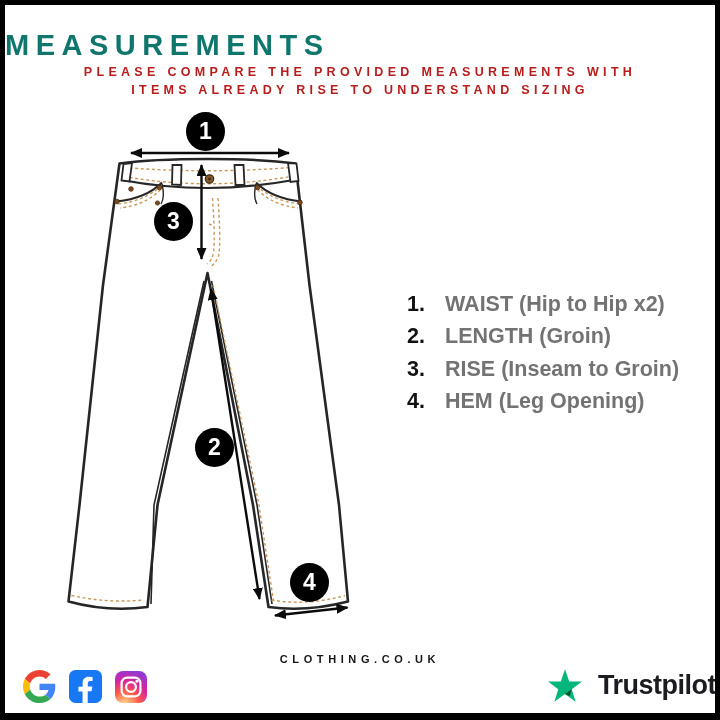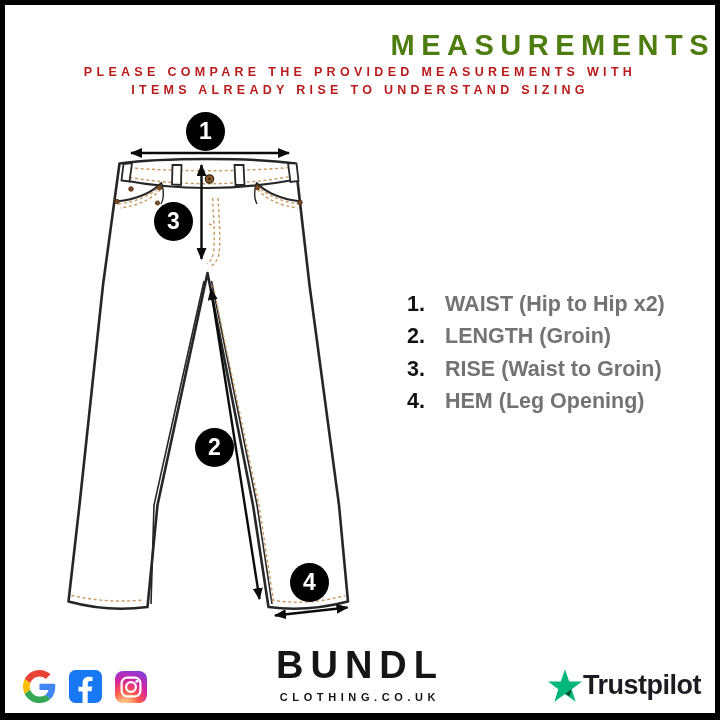--- a/index.html
+++ b/index.html
@@ -4,22 +4,22 @@
 <style>
   * { margin:0; padding:0; box-sizing:border-box; }
   html,body { width:720px; height:720px; }
   body { font-family:"Liberation Sans", sans-serif; background:#fff; }
   .page{
     position:relative; width:720px; height:720px; background:#fff;
     border:5px solid #000; border-bottom-width:7px; overflow:hidden;
   }
   .title{
     position:absolute; top:24px; left:0; width:100%;
-    text-align:right; font-size:29px; font-weight:700;
-    letter-spacing:6.5px; color:#4d7c0f;
+    text-align:left; font-size:29px; font-weight:700;
+    letter-spacing:6.5px; color:#0f766e;
   }
   .subtitle{
     position:absolute; top:59px; left:0; width:100%;
     text-align:center; font-size:12.5px; font-weight:700;
     letter-spacing:4.3px; line-height:17.5px; color:#b91c1c;
   }
   .jeans-svg{ position:absolute; left:0; top:0; width:720px; height:720px; }
   .stitch{ stroke:#c9995f; stroke-width:1.4; fill:none; stroke-dasharray:3 2.6; }
   .outline{ stroke:#262626; fill:none; }
   .callout{
@@ -38,21 +38,21 @@
   .legend-num{ width:38px; font-size:21.5px; font-weight:700; color:#111; }
   .legend-label{ font-size:21.5px; font-weight:700; color:#737373; white-space:nowrap; }
   .social{ position:absolute; top:665px; left:18px; display:flex; gap:13px; align-items:center; }
   .social .icon{ display:block; }
   .brand{
     position:absolute; left:0; right:0; top:641px; text-align:center;
   }
   .brand-name{ font-size:38px; font-weight:700; letter-spacing:7px; color:#151515; line-height:38px; }
   .brand-domain{ font-size:11px; font-weight:700; letter-spacing:4.6px; color:#151515; margin-top:7px; }
   .trustpilot{
-    position:absolute; left:543px; top:664px; display:flex; align-items:center; gap:1px;
+    position:absolute; left:543px; top:664px; display:flex; align-items:center; gap:16px;
   }
   .trustpilot-label{ font-size:27px; font-weight:700; color:#1b1b21; letter-spacing:-0.5px; }
 </style>
 </head>
 <body>
 
 <div class="page">
 
   <div class="title">MEASUREMENTS</div>
   <div class="subtitle">
@@ -129,21 +129,21 @@
     <li class="legend-row">
       <span class="legend-num">1.</span>
       <span class="legend-label">WAIST (Hip to Hip x2)</span>
     </li>
     <li class="legend-row">
       <span class="legend-num">2.</span>
       <span class="legend-label">LENGTH (Groin)</span>
     </li>
     <li class="legend-row">
       <span class="legend-num">3.</span>
-      <span class="legend-label">RISE (Waist to Groin)</span>
+      <span class="legend-label">RISE (Inseam to Groin)</span>
     </li>
     <li class="legend-row">
       <span class="legend-num">4.</span>
       <span class="legend-label">HEM (Leg Opening)</span>
     </li>
   </ul>
 
   <div class="social">
     <svg class="icon" width="33" height="33" viewBox="0 0 48 48">
       <path d="M24 9.5c3.54 0 6.71 1.22 9.21 3.6l6.85-6.85C35.9 2.38 30.47 0 24 0 14.62 0 6.51 5.38 2.56 13.22l7.98 6.19C12.43 13.72 17.74 9.5 24 9.5z" fill="#EA4335"></path>
@@ -165,21 +165,20 @@
         </radialGradient>
       </defs>
       <rect width="32" height="32" rx="8" fill="url(#igg)"></rect>
       <rect x="6.6" y="6.6" width="18.8" height="18.8" rx="5.6" fill="none" stroke="#ffffff" stroke-width="2.2"></rect>
       <circle cx="16" cy="16" r="4.9" fill="none" stroke="#ffffff" stroke-width="2.2"></circle>
       <circle cx="21.9" cy="10.2" r="1.5" fill="#ffffff"></circle>
     </svg>
   </div>
 
   <div class="brand">
-    <div class="brand-name">BUNDL</div>
     <div class="brand-domain">CLOTHING.CO.UK</div>
   </div>
 
   <div class="trustpilot">
     <svg width="34" height="33" viewBox="0 0 100 96">
       <polygon points="50,0 62.4,36.6 100,36.6 69.8,59.2 81.2,95.6 50,73.3 18.8,95.6 30.2,59.2 0,36.6 37.6,36.6" fill="#00B67A"></polygon>
       <polygon points="50,73.3 69.8,59.2 63.5,79.2" fill="#005128"></polygon>
     </svg>
     <span class="trustpilot-label">Trustpilot</span>
   </div>

